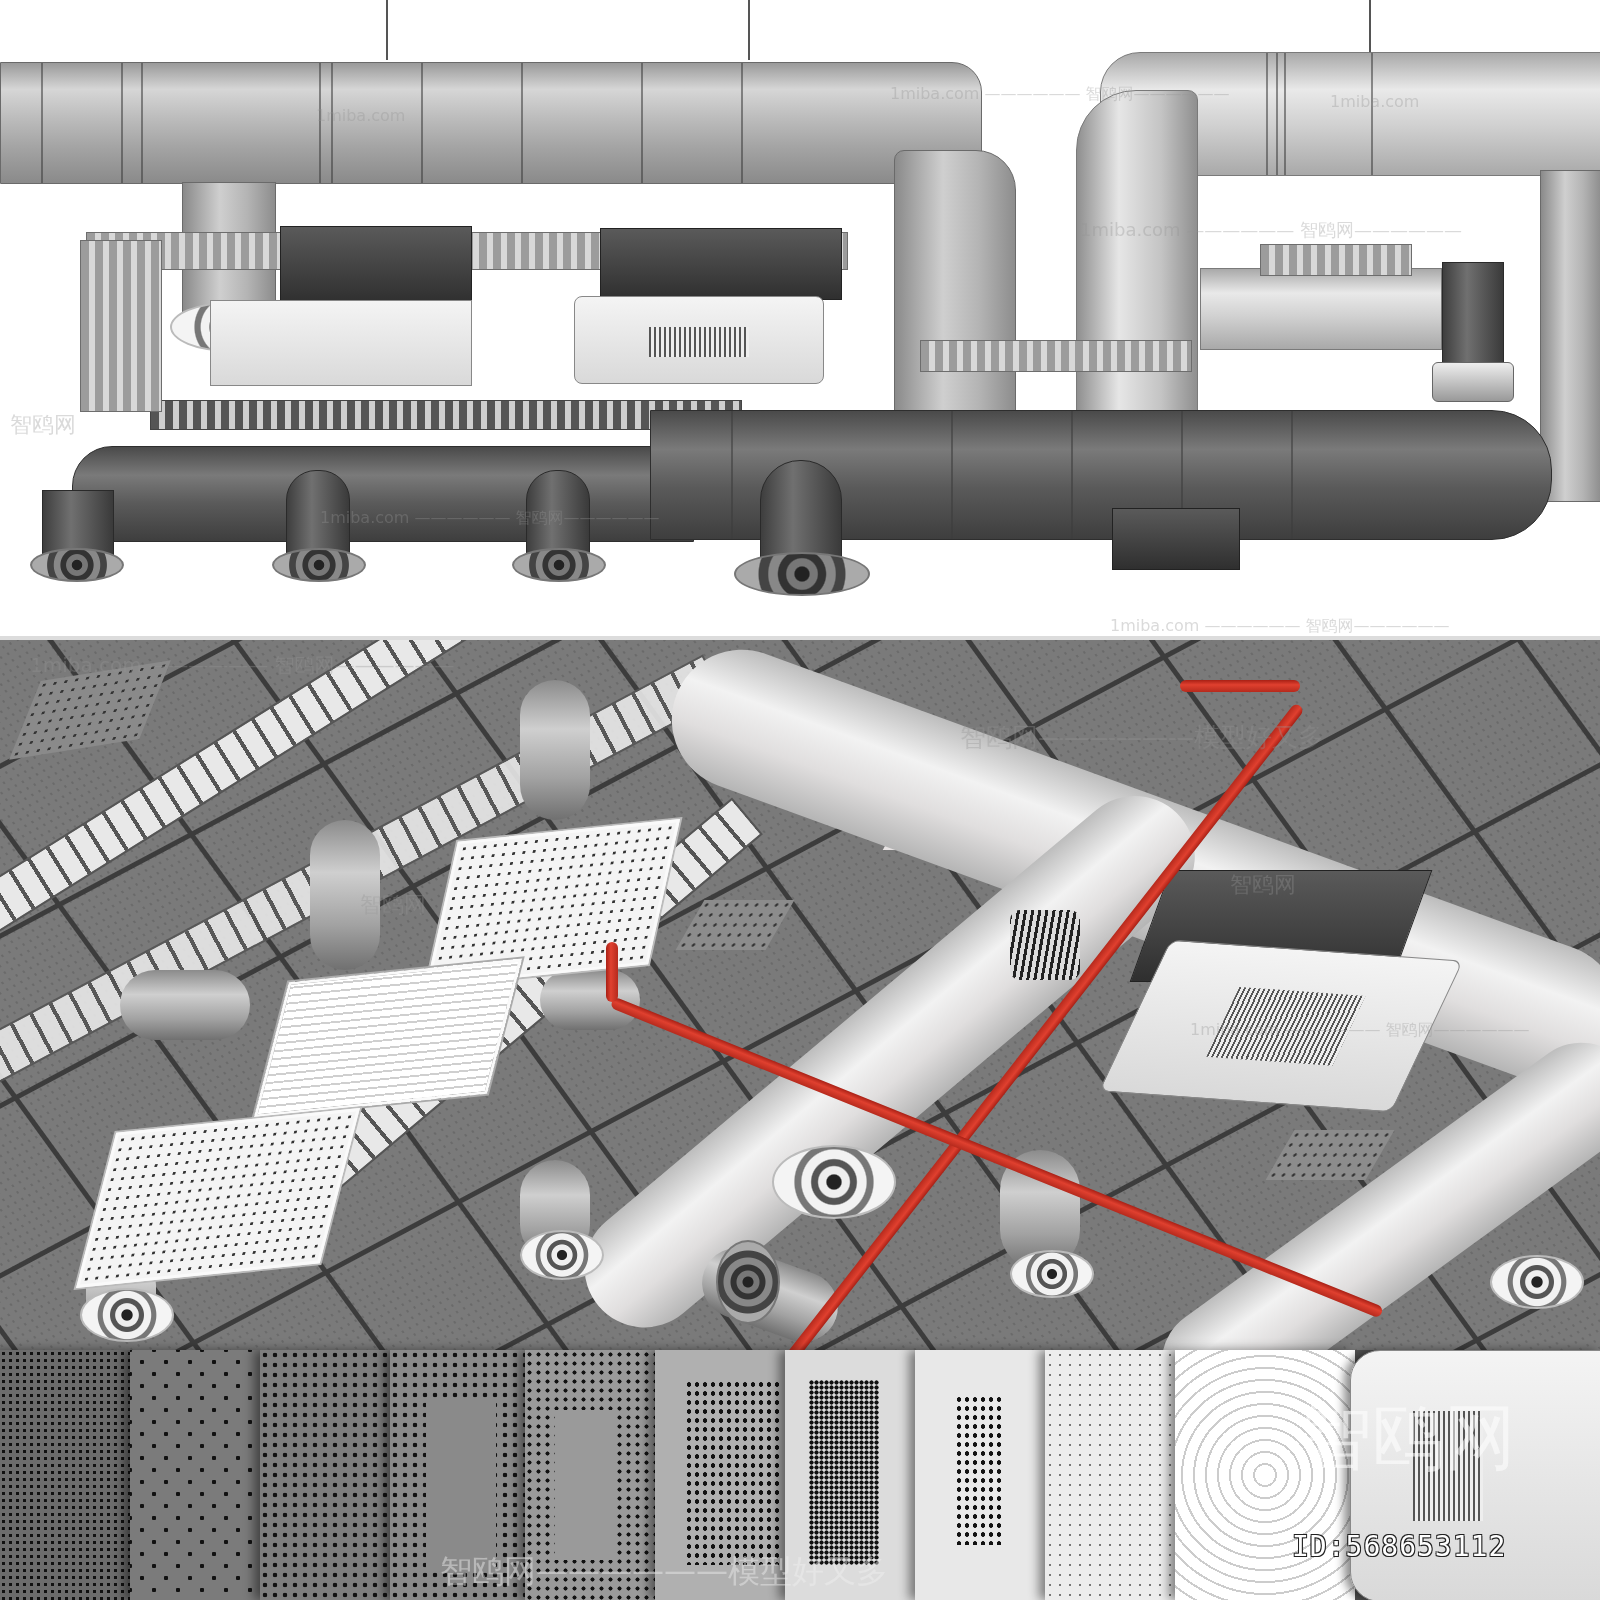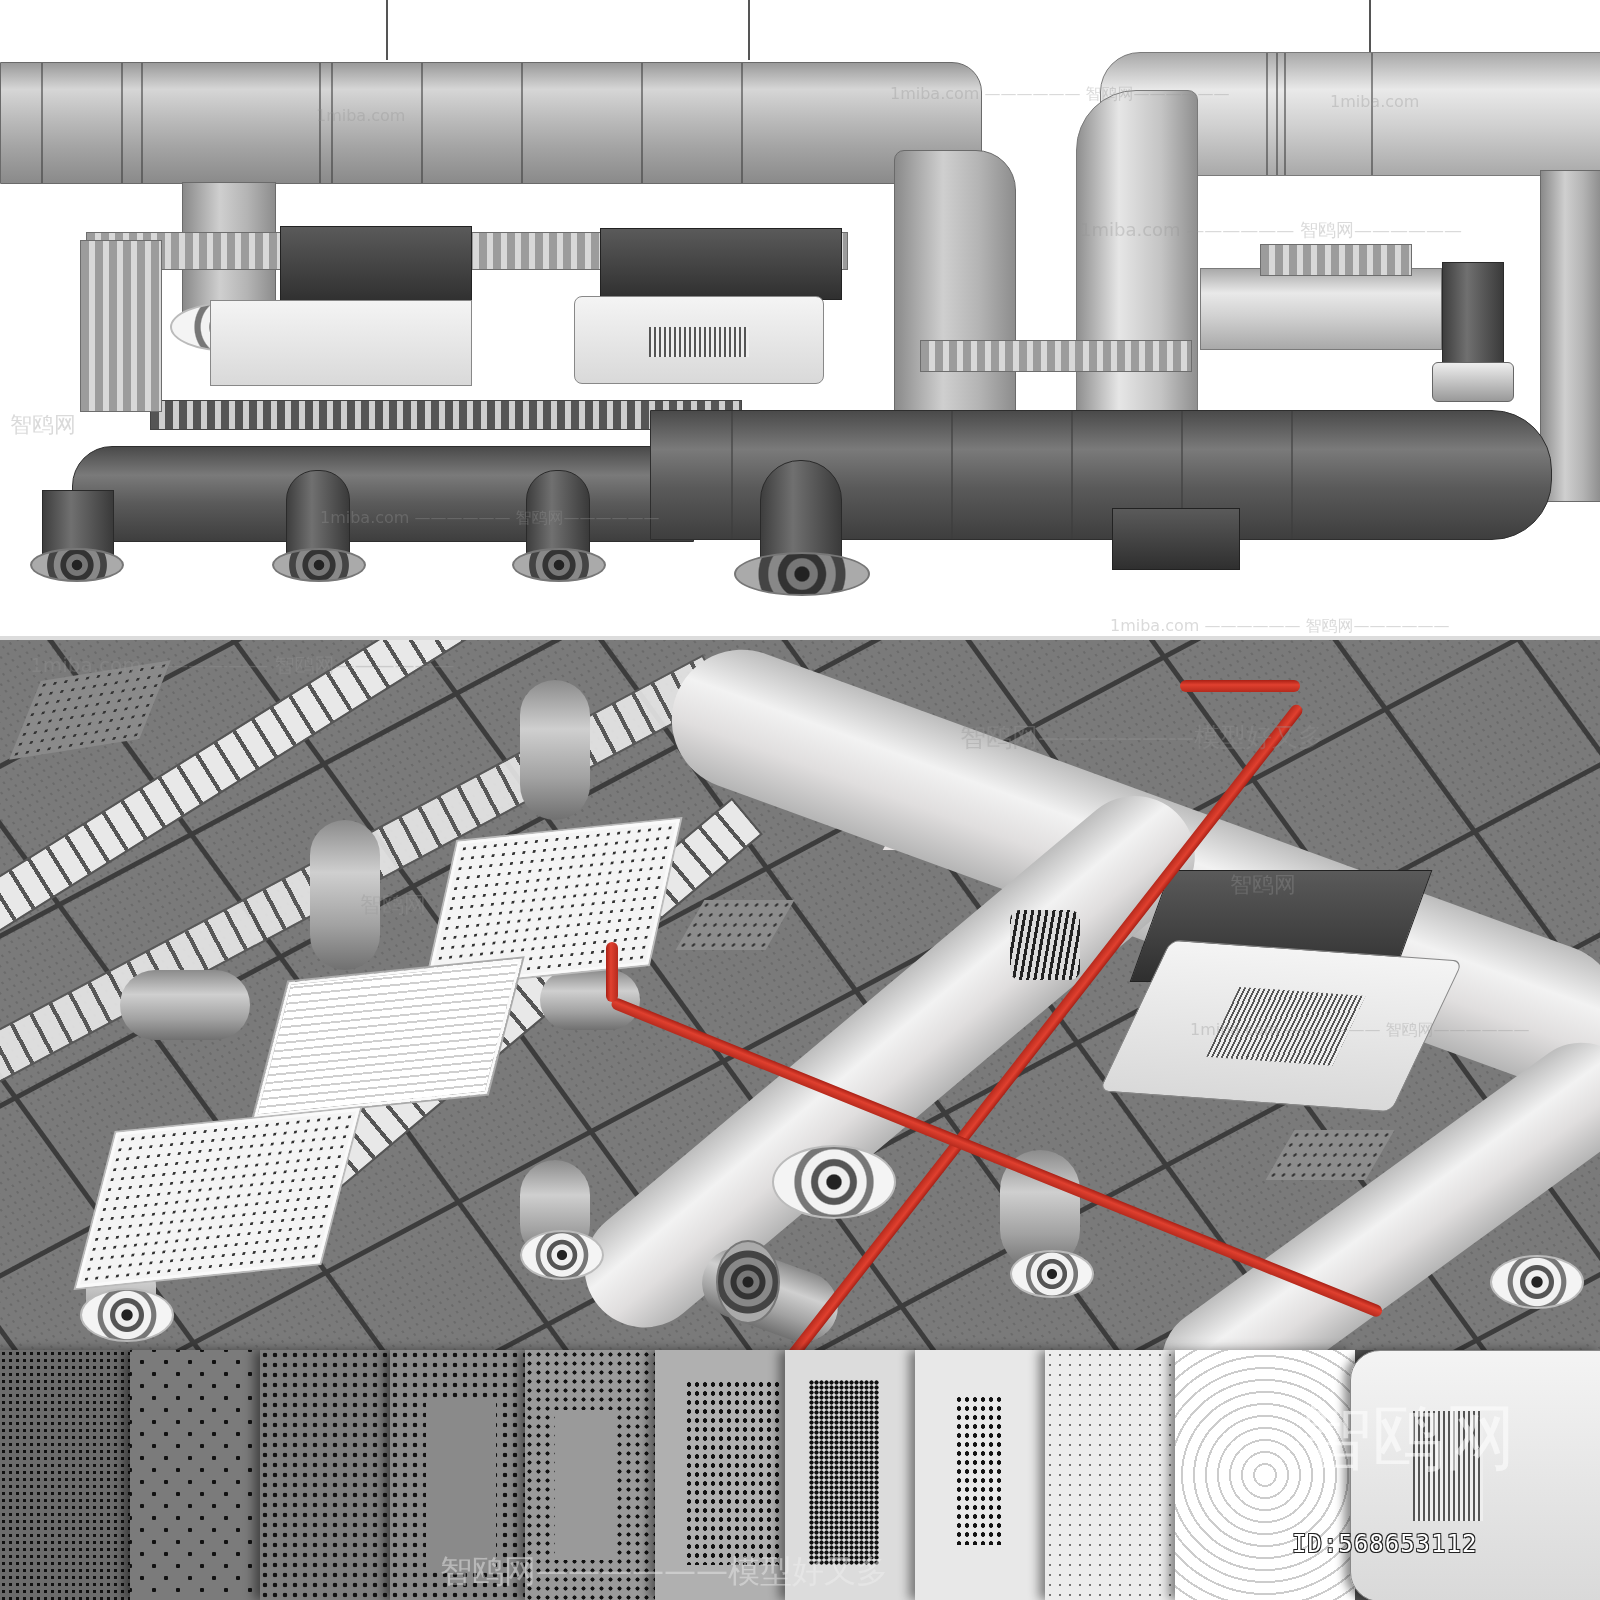--- a/index.html
+++ b/index.html
@@ -44,21 +44,21 @@
   .sample{position:absolute;top:0;height:250px;box-shadow:-6px 0 10px rgba(0,0,0,.45);}
   .pat-grid4{background-color:#6c6c6c;background-image:radial-gradient(#111 1.5px,transparent 2px);background-size:7px 7px;}
   .pat-flower{background-color:#7b7b7b;background-image:radial-gradient(#111 2px,transparent 2.5px),radial-gradient(#111 2px,transparent 2.5px);background-size:24px 24px;background-position:0 0,12px 12px;}
   .pat-dense{background-color:#7e7e7e;background-image:radial-gradient(#111 2px,transparent 2.6px);background-size:10px 10px;}
   .pat-light{background-color:#9a9a9a;background-image:radial-gradient(#111 1.8px,transparent 2.3px);background-size:9px 9px;}
   .pat-med{background-color:#b0b0b0;}
   .pat-white1{background-color:#dcdcdc;}
   .pat-white2{background-color:#e8e8e8;}
   .pat-white3{background-color:#ededed;background-image:radial-gradient(#777 1px,transparent 1.3px);background-size:10px 10px;}
   .holes{position:absolute;background-image:radial-gradient(#111 1.8px,transparent 2.4px);}
-  .id-label{position:absolute;left:1292px;top:1530px;font-family:"DejaVu Sans Mono",monospace;font-size:24px;color:#ffffff;letter-spacing:1px;
+  .id-label{position:absolute;left:1292px;top:1530px;font-family:"DejaVu Sans Mono",monospace;font-size:28px;color:#ffffff;letter-spacing:1px;
     text-shadow:-1px -1px 0 #222,1px -1px 0 #222,-1px 1px 0 #222,1px 1px 0 #222;}
   .divider{position:absolute;left:0;width:1600px;height:4px;background:#dcdcdc;}
 </style>
 </head>
 <body>
 
 <div id="top" class="abs">
 
   <div class="rod" style="left:386px;top:0;height:60px;"></div>
   <div class="rod" style="left:748px;top:0;height:60px;"></div>

